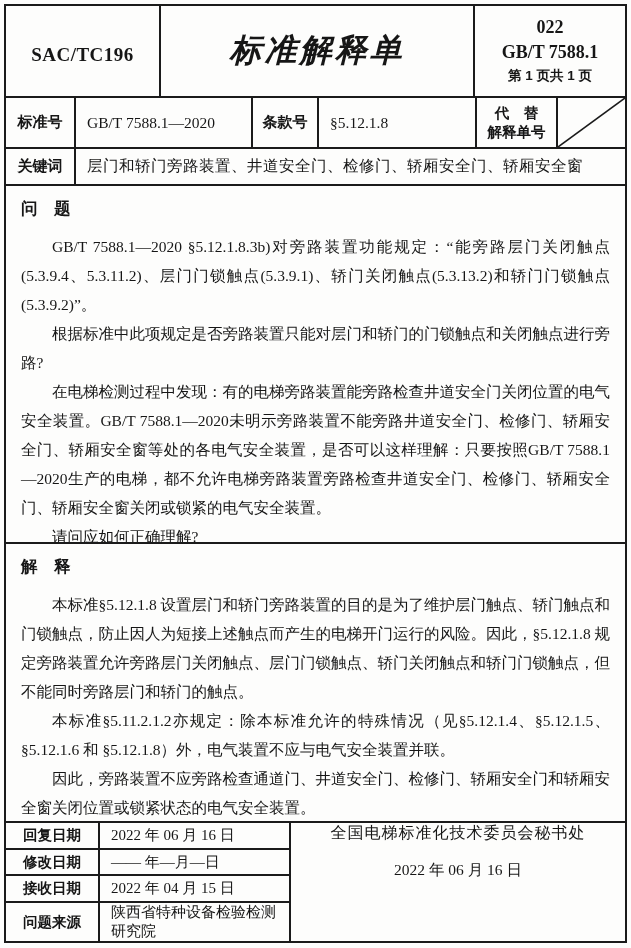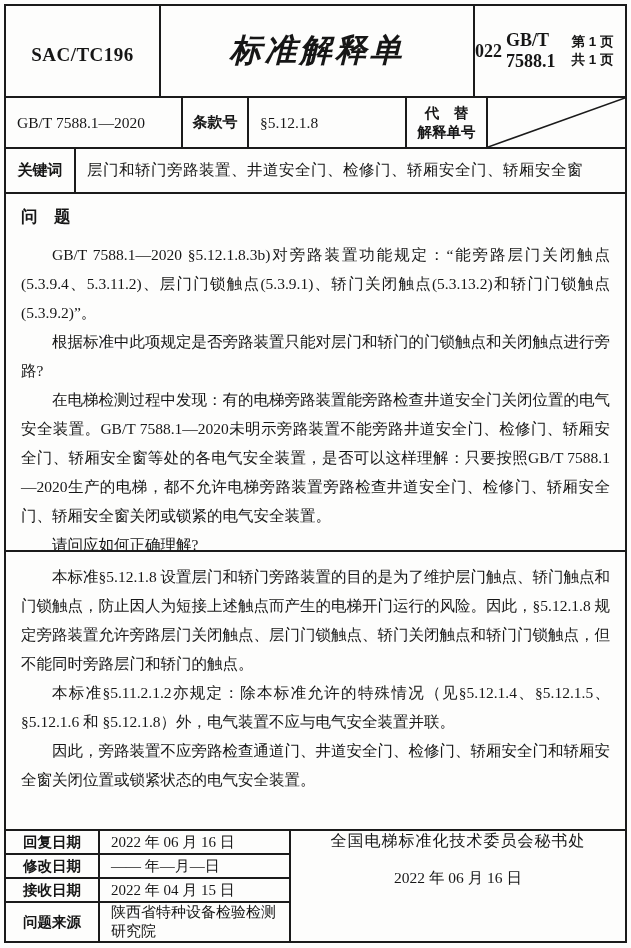--- a/index.html
+++ b/index.html
@@ -13,40 +13,40 @@
   .b-r { border-right:2px solid #1b1b1b; }
   .b-b { border-bottom:2px solid #1b1b1b; }
 
   
   .hdr { height:92px; display:flex; }
   .hdr-left { width:155px; display:flex; flex-direction:column; align-items:center; justify-content:center; gap:5px; }
   .org-code { font-family:Liberation Serif, serif; font-weight:bold; font-size:19px; letter-spacing:.5px;margin-top:7px; }
   .org-name { font-family:"Liberation Sans","DejaVu Sans",sans-serif; font-weight:bold; font-size:13.5px; }
   .hdr-center { flex:1; display:flex; align-items:center; justify-content:center;font-style:italic; }
   .doc-title { font-size:32px; font-weight:bold; letter-spacing:3px; }
-  .hdr-right { width:152px; display:flex; flex-direction:row; align-items:center; justify-content:center; gap:4px; }
+  .hdr-right { width:152px; display:flex; flex-direction:column; align-items:center; justify-content:center; gap:4px; }
   .doc-num, .std-ref { font-weight:bold; font-size:18px; }
   .page-info { font-family:"Liberation Sans","DejaVu Sans",sans-serif; font-weight:bold; font-size:13.5px; }
 
   
   .meta { height:51px; display:flex; align-items:stretch; }
   .cell { display:flex; align-items:center; }
   .lbl { font-family:"Liberation Sans","DejaVu Sans",sans-serif; font-weight:bold; font-size:15px; justify-content:center; }
   .val { font-size:15.5px; padding-left:11px; }
   .w-std-lbl { width:70px; }
   .w-std-val { width:177px; }
   .w-cls-lbl { width:66px; }
   .w-cls-val { width:158px; }
   .w-rep-lbl { width:81px; }
   .rep-lbl { flex-direction:column; justify-content:center; line-height:19px; font-size:14.5px; }
   .slash-cell { flex:1; position:relative; }
   .slash-cell svg { position:absolute; inset:0; width:100%; height:100%; }
 
   
-  .kw { height:45px; display:flex; }
+  .kw { height:37px; display:flex; }
   .kw .val { letter-spacing:.5px;border-radius:12px; }
 
   
   .sec { padding:10px 15px 0 15px; overflow:hidden; }
   .sec-q { height:358px; }
   .sec-i { height:279px; }
   .sec-heading { font-family:"Liberation Sans","DejaVu Sans",sans-serif; font-weight:bold; font-size:16.5px; margin:2px 0 12px 0; }
   .para { font-size:15.5px; line-height:29px; text-align:justify; text-indent:2em; }
 
   
@@ -73,20 +73,21 @@
       <div class="doc-title">标准解释单</div>
     </div>
     <div class="hdr-right b-r" style="border-left:2px solid #1b1b1b; border-right:none;">
       <div class="doc-num">022</div>
       <div class="std-ref">GB/T 7588.1</div>
       <div class="page-info">第 1 页共 1 页</div>
     </div>
   </div>
 
   <div class="meta b-b">
+    <div class="cell lbl w-std-lbl b-r">标准号</div>
     <div class="cell val w-std-val b-r">GB/T 7588.1—2020</div>
     <div class="cell lbl w-cls-lbl b-r">条款号</div>
     <div class="cell val w-cls-val b-r">§5.12.1.8</div>
     <div class="cell lbl rep-lbl w-rep-lbl b-r">
       <span>代　替</span>
       <span>解释单号</span>
     </div>
     <div class="slash-cell">
       <svg preserveAspectRatio="none" viewBox="0 0 100 100">
         <line x1="0" y1="100" x2="100" y2="0" stroke="#1b1b1b" stroke-width="1.6" vector-effect="non-scaling-stroke"></line>
@@ -101,20 +102,21 @@
 
   <div class="sec sec-q b-b">
     <div class="sec-heading">问　题</div>
     <p class="para">GB/T 7588.1—2020 §5.12.1.8.3b)对旁路装置功能规定：“能旁路层门关闭触点(5.3.9.4、5.3.11.2)、层门门锁触点(5.3.9.1)、轿门关闭触点(5.3.13.2)和轿门门锁触点(5.3.9.2)”。</p>
     <p class="para">根据标准中此项规定是否旁路装置只能对层门和轿门的门锁触点和关闭触点进行旁路?</p>
     <p class="para">在电梯检测过程中发现：有的电梯旁路装置能旁路检查井道安全门关闭位置的电气安全装置。GB/T 7588.1—2020未明示旁路装置不能旁路井道安全门、检修门、轿厢安全门、轿厢安全窗等处的各电气安全装置，是否可以这样理解：只要按照GB/T 7588.1—2020生产的电梯，都不允许电梯旁路装置旁路检查井道安全门、检修门、轿厢安全门、轿厢安全窗关闭或锁紧的电气安全装置。</p>
     <p class="para">请问应如何正确理解?</p>
   </div>
 
   <div class="sec sec-i b-b">
+    <div class="sec-heading">解　释</div>
     <p class="para">本标准§5.12.1.8 设置层门和轿门旁路装置的目的是为了维护层门触点、轿门触点和门锁触点，防止因人为短接上述触点而产生的电梯开门运行的风险。因此，§5.12.1.8 规定旁路装置允许旁路层门关闭触点、层门门锁触点、轿门关闭触点和轿门门锁触点，但不能同时旁路层门和轿门的触点。</p>
     <p class="para">本标准§5.11.2.1.2亦规定：除本标准允许的特殊情况（见§5.12.1.4、§5.12.1.5、§5.12.1.6 和 §5.12.1.8）外，电气装置不应与电气安全装置并联。</p>
     <p class="para">因此，旁路装置不应旁路检查通道门、井道安全门、检修门、轿厢安全门和轿厢安全窗关闭位置或锁紧状态的电气安全装置。</p>
   </div>
 
   <div class="foot">
     <div class="foot-left">
       <div class="foot-row">
         <div class="foot-lbl">回复日期</div>
         <div class="foot-val">2022 年 06 月 16 日</div>

